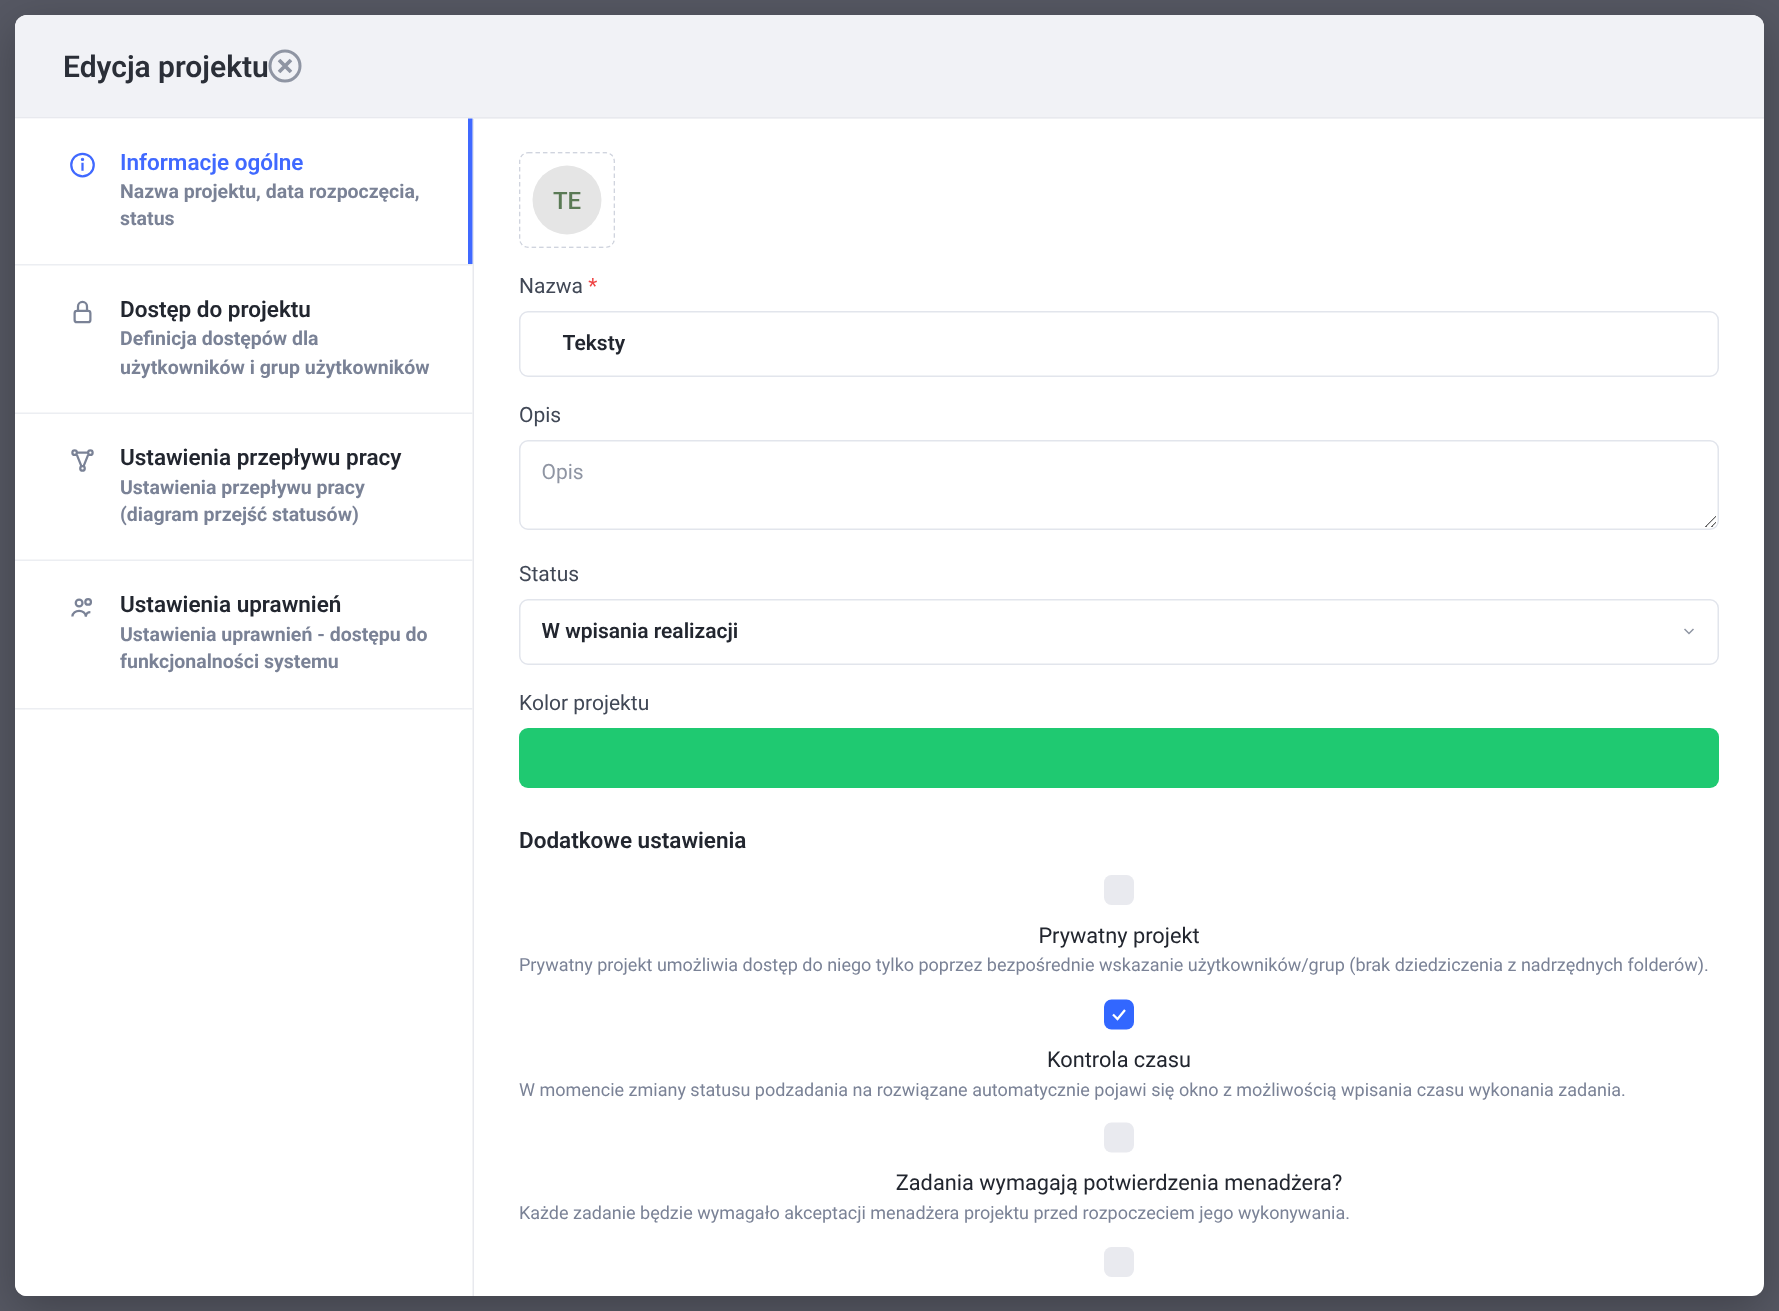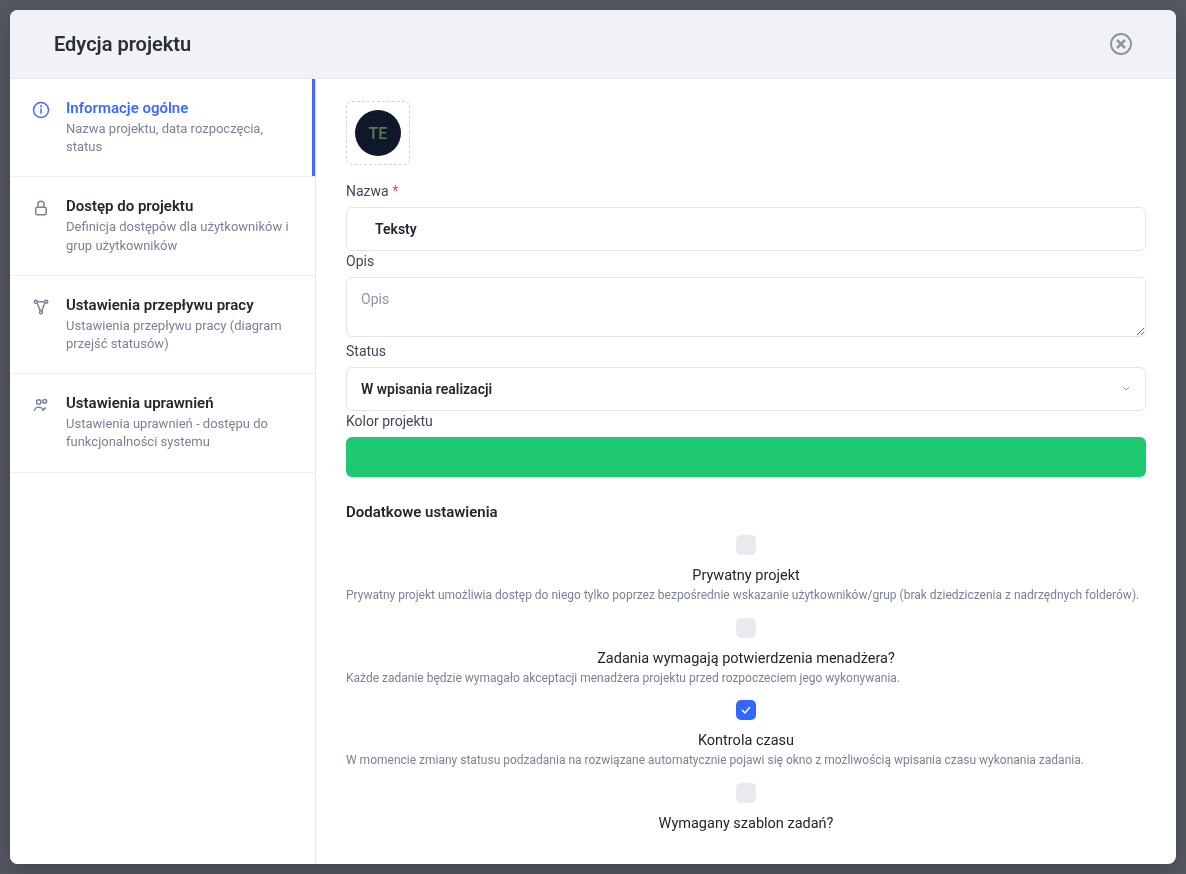--- a/index.html
+++ b/index.html
@@ -16,23 +16,23 @@
       top: 10px; left: 10px; right: 10px; bottom: 10px;
       background: #ffffff;
       border-radius: 8px;
       display: flex;
       flex-direction: column;
       box-shadow: 0 8px 30px rgba(0,0,0,.25);
       overflow: hidden;
     }
     .modal-header {
       background: #f1f2f6;
-      padding: 22px 44px;
-      display: flex;
-      justify-content: space-between;
+      padding: 22px 32px;
+      display: flex;
+      justify-content: flex-start;
       align-items: center;
       border-bottom: 1px solid #e8e9ee;
     }
     .modal-title {
       font-size: 20px;
       font-weight: 600;
       color: #2b2f38;
     }
     .close-btn {
       width: 22px; height: 22px;
@@ -52,21 +52,21 @@
     }
     
     .sidebar {
       width: 306px;
       border-right: 1px solid #e8e9ee;
       background: #ffffff;
     }
     .side-item {
       display: flex;
       gap: 14px;
-      padding: 20px 22px 20px 22px;
+      padding: 20px 22px 20px 36px;
       border-bottom: 1px solid #eceef2;
       cursor: pointer;
       position: relative;
     }
     .side-item.active::after {
       content: "";
       position: absolute;
       right: 0; top: 0; bottom: 0;
       width: 3px;
       background: #4069ff;
@@ -84,38 +84,39 @@
       font-size: 15px;
       font-weight: 600;
       color: #22262f;
     }
     .side-item.active .side-title { color: #4069ff; }
     .side-desc {
       font-size: 13px;
       color: #7a8296;
       margin-top: 3px;
       line-height: 1.4;
+      font-weight: bold;
     }
     
     .main {
       flex: 1;
       padding: 22px 30px;
       overflow: auto;
     }
     .avatar-box {
       width: 64px; height: 64px;
       border: 1px dashed #d0d4de;
       border-radius: 6px;
       display: flex; align-items: center; justify-content: center;
       margin-bottom: 18px;
     }
     .avatar-circle {
       width: 46px; height: 46px;
       border-radius: 50%;
-      background: #0f172a;
+      background: #e5e5e5;
       display: flex; align-items: center; justify-content: center;
       font-weight: 500;
       color: #5a7a55;
     }
     .form-label {
       display: block;
       font-size: 14px;
       color: #414856;
       margin-bottom: 8px;
     }
@@ -130,21 +131,21 @@
       font-family: inherit;
       background: #fff;
     }
     .text-input { font-weight: 600; padding-left: 28px; }
     .textarea {
       min-height: 60px;
       resize: vertical;
       color: #8f95a3;
     }
     .textarea::placeholder { color: #8f95a3; }
-    .field { margin-bottom: 2px; }
+    .field { margin-bottom: 18px; }
     .select-wrap { position: relative; }
     .select {
       appearance: none;
       font-weight: 600;
       cursor: pointer;
     }
     .select-arrow {
       position: absolute;
       right: 14px; top: 50%;
       transform: translateY(-50%);
@@ -347,41 +348,41 @@
       <div class="check-row">
         <div class="check-line">
           <span class="checkbox"></span>
           <span class="check-label">Prywatny projekt</span>
         </div>
         <div class="check-hint">Prywatny projekt umożliwia dostęp do niego tylko poprzez bezpośrednie wskazanie użytkowników/grup (brak dziedziczenia z nadrzędnych folderów).</div>
       </div>
 
       <div class="check-row">
         <div class="check-line">
-          <span class="checkbox"></span>
-          <span class="check-label">Zadania wymagają potwierdzenia menadżera?</span>
-        </div>
-        <div class="check-hint">Każde zadanie będzie wymagało akceptacji menadżera projektu przed rozpoczeciem jego wykonywania.</div>
-      </div>
-
-      <div class="check-row">
-        <div class="check-line">
           <span class="checkbox checked">
               <svg viewBox="0 0 24 24">
                 <polyline points="4 12 10 18 20 6"></polyline>
               </svg>
             </span>
           <span class="check-label">Kontrola czasu</span>
         </div>
         <div class="check-hint">W momencie zmiany statusu podzadania na rozwiązane automatycznie pojawi się okno z możliwością wpisania czasu wykonania zadania.</div>
       </div>
 
       <div class="check-row">
         <div class="check-line">
           <span class="checkbox"></span>
+          <span class="check-label">Zadania wymagają potwierdzenia menadżera?</span>
+        </div>
+        <div class="check-hint">Każde zadanie będzie wymagało akceptacji menadżera projektu przed rozpoczeciem jego wykonywania.</div>
+      </div>
+
+      <div class="check-row">
+        <div class="check-line">
+          <span class="checkbox"></span>
           <span class="check-label">Wymagany szablon zadań?</span>
         </div>
       </div>
 
     </div>
   </div>
 
 </div>
 
 </body></html>

